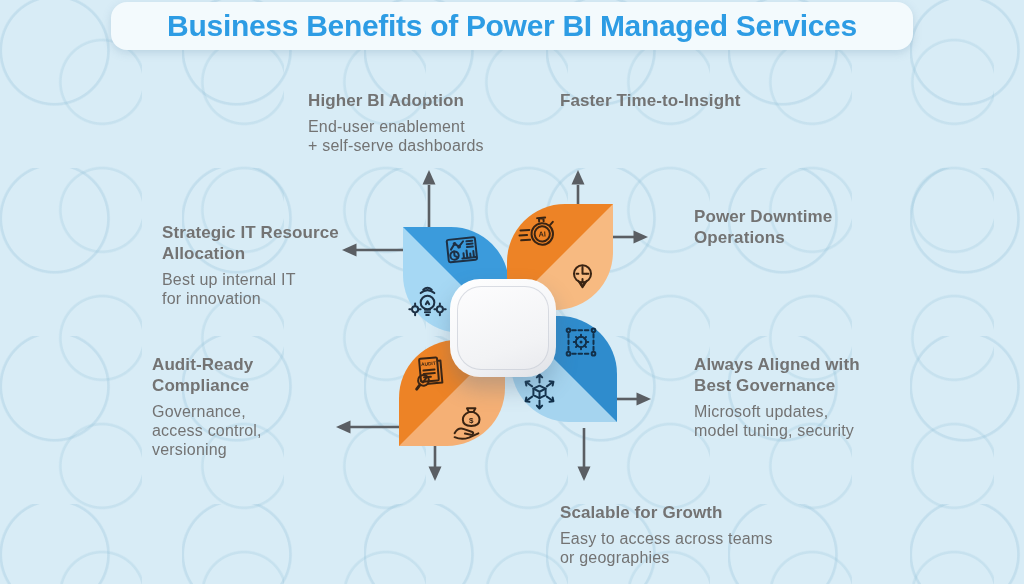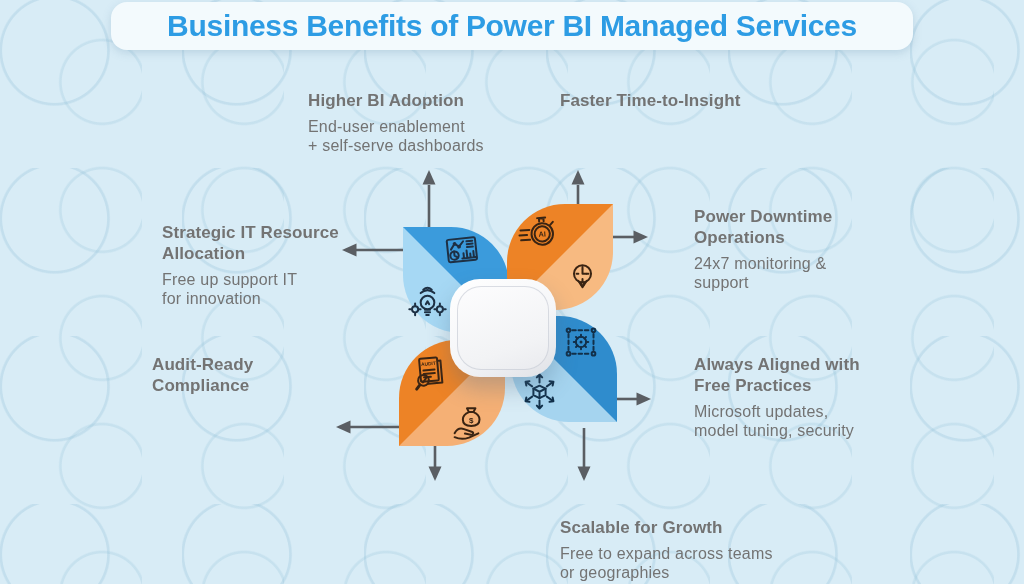--- a/index.html
+++ b/index.html
@@ -29,21 +29,21 @@
   .benefit{position:absolute;z-index:3;}
   .bh{font-size:17px;line-height:21px;font-weight:bold;color:#737373;white-space:pre-line;margin:0 0 6px 0;letter-spacing:.1px;}
   .bd{font-size:16px;line-height:19px;color:#737373;white-space:pre-line;letter-spacing:.2px;}
   .b0{left:308px;top:90px;}
   .b1{left:560px;top:90px;}
   .b2{left:162px;top:206px;margin-top:16px;}
   .b3{left:694px;top:206px;}
   .b4{left:152px;top:354px;}
   .b5{left:694px;top:354px;}
   .b6{left:308px;top:502px;}
-  .b7{left:560px;top:517px;}
+  .b7{left:560px;top:502px;}
   
   .arrows{position:absolute;left:0;top:0;z-index:1;pointer-events:none;}
   .arrows line{stroke:#5a5e63;stroke-width:2.6px;}
   .arrows polygon{fill:#5a5e63;}
   
   .petal{position:absolute;width:106px;height:106px;z-index:2;}
   .petal-tl{left:403px;top:227px;border-radius:0 58px 0 58px;
     background:linear-gradient(to bottom left,#3b9bdc 49.8%,#a6d8f4 50.2%);}
   .petal-tr{left:507px;top:204px;border-radius:58px 0 58px 0;
     background:linear-gradient(to bottom right,#ed8326 49.8%,#f7ba81 50.2%);}
@@ -91,42 +91,43 @@
     <div class="bh">Higher BI Adoption</div>
     <div class="bd">End-user enablement
 + self-serve dashboards</div>
   </div>
   <div class="benefit b1">
     <div class="bh">Faster Time-to-Insight</div>
   </div>
   <div class="benefit b2">
     <div class="bh">Strategic IT Resource
 Allocation</div>
-    <div class="bd">Free up support IT
+    <div class="bd">Best up internal IT
 for innovation</div>
   </div>
   <div class="benefit b3">
     <div class="bh">Power Downtime
 Operations</div>
-    <div class="bd">24x7 monitoring &amp;
-support</div>
   </div>
   <div class="benefit b4">
     <div class="bh">Audit-Ready
 Compliance</div>
+    <div class="bd">Governance,
+access control,
+versioning</div>
   </div>
   <div class="benefit b5">
     <div class="bh">Always Aligned with
-Free Practices</div>
+Best Governance</div>
     <div class="bd">Microsoft updates,
 model tuning, security</div>
   </div>
   <div class="benefit b7">
     <div class="bh">Scalable for Growth</div>
-    <div class="bd">Free to expand across teams
+    <div class="bd">Easy to access across teams
 or geographies</div>
   </div>
 
   <svg class="arrows" width="1024" height="584">
     <g>
       <line x1="429" y1="228" x2="429" y2="185"></line>
         <polygon points="429,170 422.5,184.5 435.5,184.5"></polygon>
     </g>
     <g>
       <line x1="578" y1="207" x2="578" y2="185"></line>

